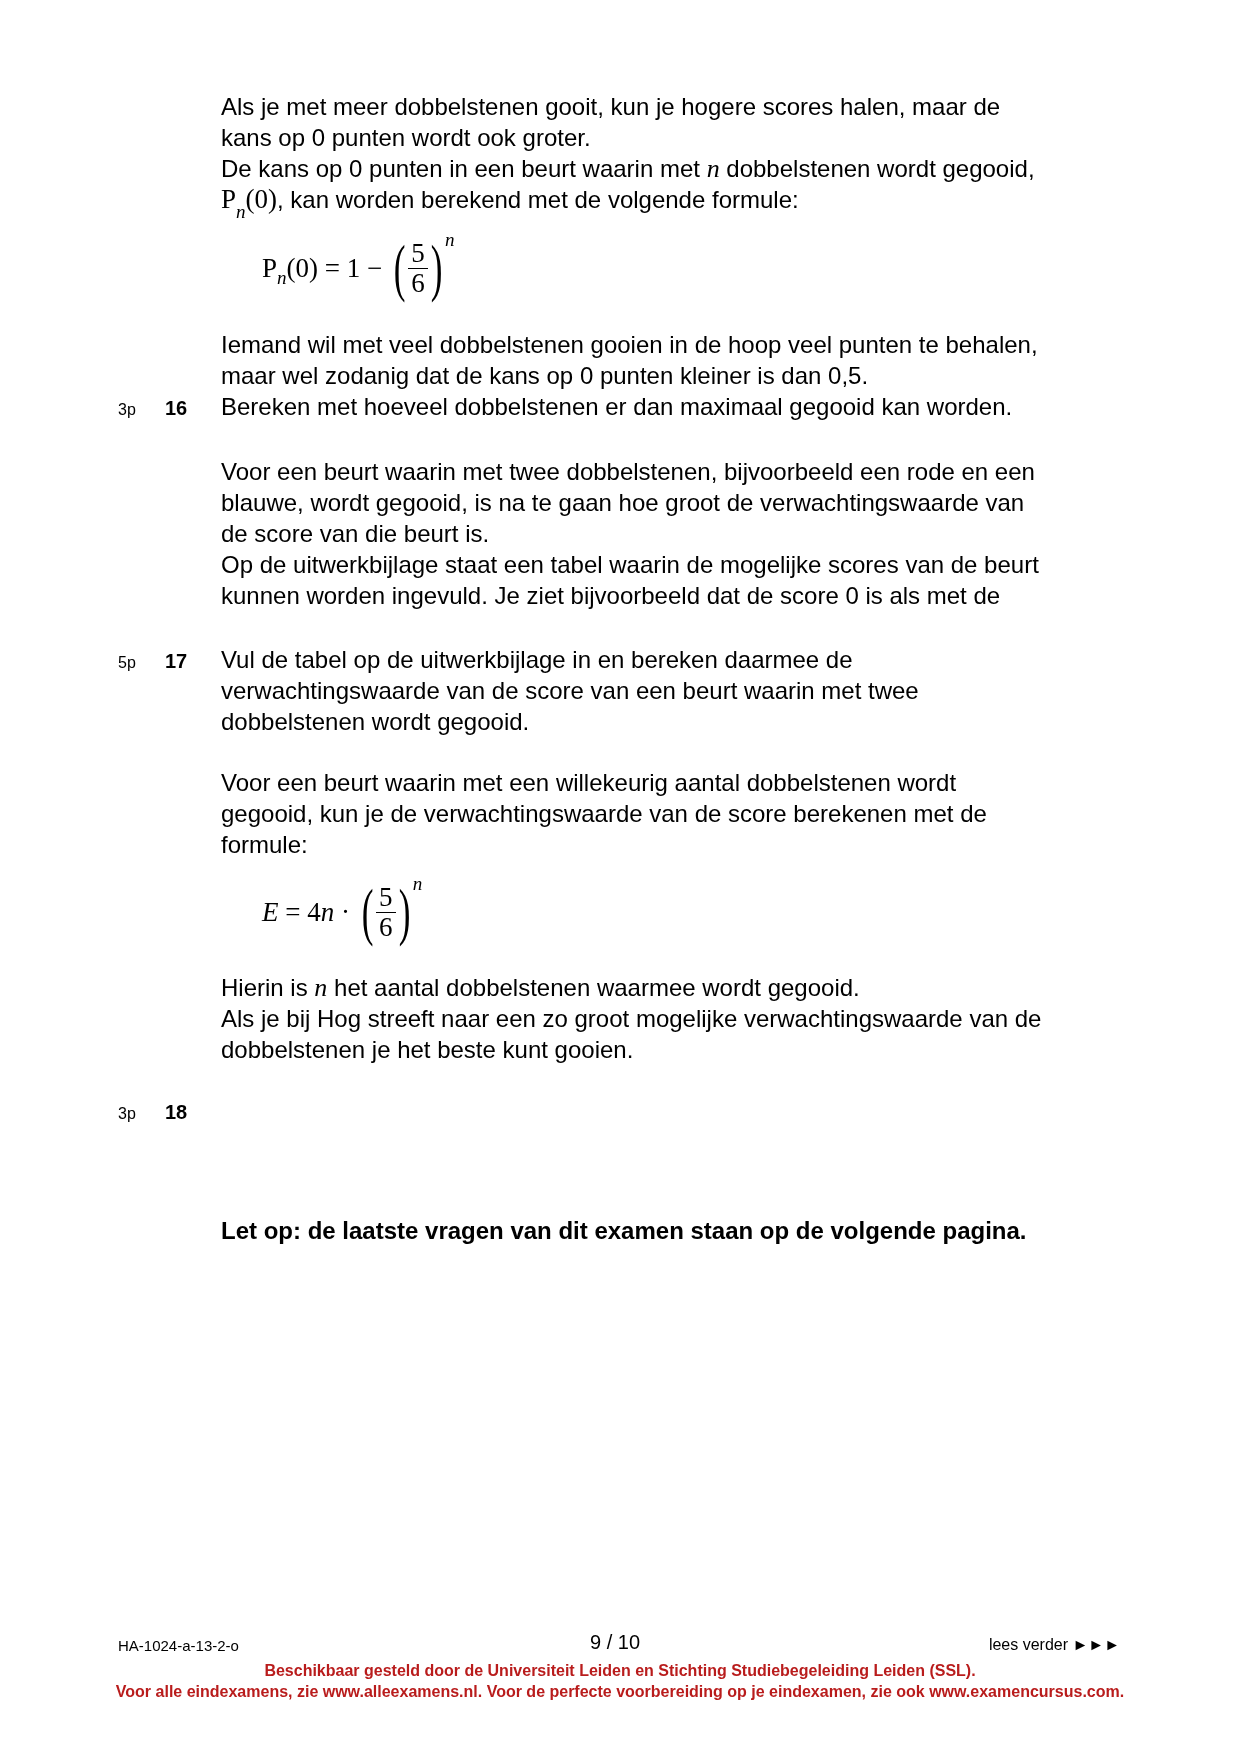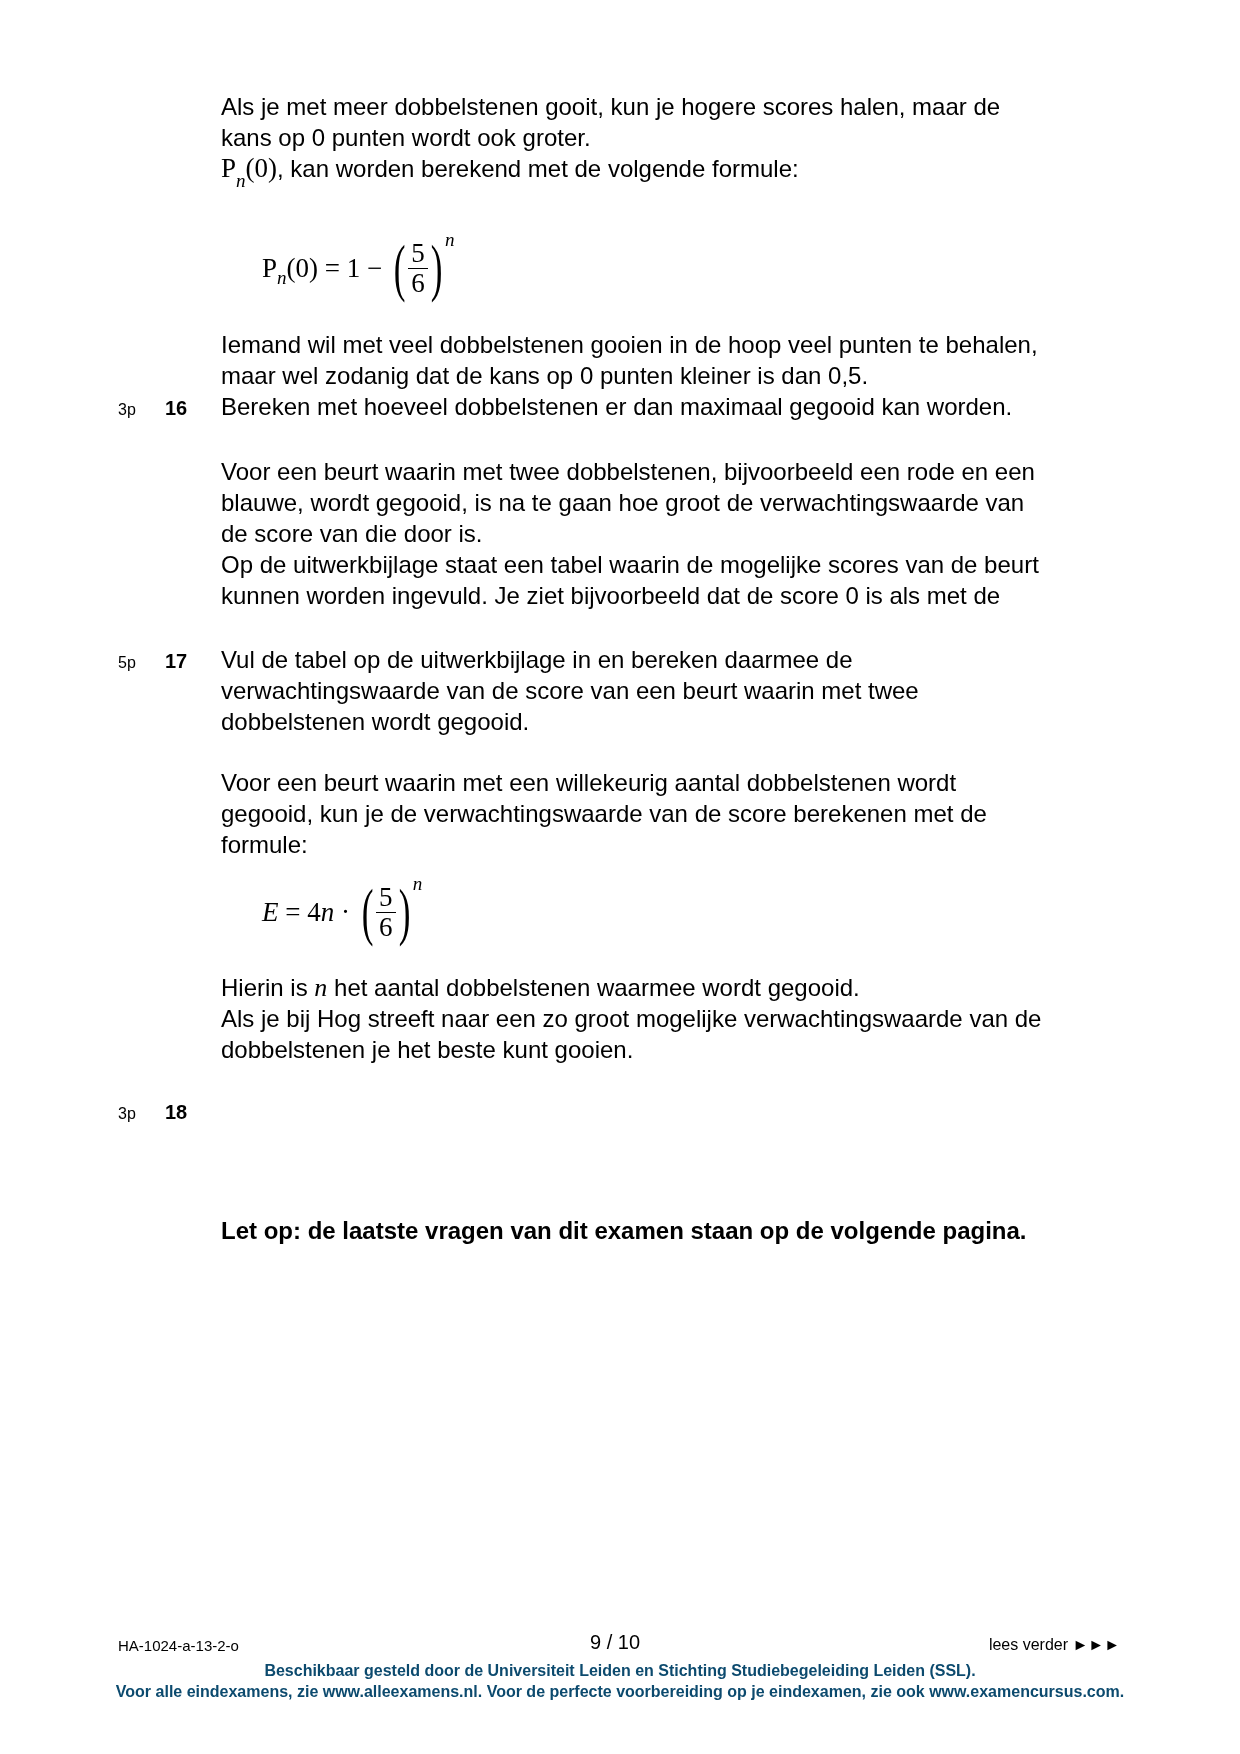--- a/index.html
+++ b/index.html
@@ -16,30 +16,31 @@
   .formula { position: absolute; display: flex; align-items: center; font-family: "Liberation Serif", serif; font-size: 27px; }
   .paren { font-size: 64px; font-weight: 100; line-height: 1; transform: scaleX(0.55); display: inline-block; }
   .frac { display: inline-flex; flex-direction: column; align-items: center; line-height: 1.05; margin: 0 -2px; }
   .frac .num { border-bottom: 1.5px solid #000; padding: 0 3px; }
   .sup { position: relative; top: -28px; font-style: italic; font-size: 19px; margin-left: -2px; }
   .sub { position: relative; top: 10px; font-style: italic; font-size: 19px; }
   .bold { font-weight: bold; }
   .footer-left { position: absolute; left: 118px; top: 1637px; font-family: "Liberation Sans", sans-serif; font-size: 15px; }
   .footer-mid { position: absolute; left: 590px; top: 1631px; font-family: "Liberation Sans", sans-serif; font-size: 20px; }
   .footer-right { position: absolute; right: 120px; top: 1636px; font-family: "Liberation Sans", sans-serif; font-size: 16px; }
-  .credit { position: absolute; left: 0; width: 1240px; text-align: center; font-family: "Liberation Sans", sans-serif; font-weight: bold; font-size: 16px; color: #0c4a6e; }
+  .credit { position: absolute; left: 0; width: 1240px; text-align: center; font-family: "Liberation Sans", sans-serif; font-weight: bold; font-size: 16px; color: #b91c1c; }
 </style>
 </head>
 <body>
 
 <div class="page">
 
   <div class="para txt" style="top:91px;">
     <p>Als je met meer dobbelstenen gooit, kun je hogere scores halen, maar de</p>
     <p>kans op 0 punten wordt ook groter.</p>
+    <p><span>De kans op 0 punten in een beurt waarin met </span><span class="ital">n</span><span> dobbelstenen wordt gegooid,</span></p>
     <p><span class="serif" style="font-size:27px;">P</span><span class="serif sub">n</span><span class="serif" style="font-size:27px;">(0)</span><span>, kan worden berekend met de volgende formule:</span></p>
   </div>
 
   <div class="formula" style="left:262px; top:236px;">
     <span>P</span>
     <span class="sub">n</span>
     <span>(0)</span>
     <span style="white-space:pre;"> = 1 − </span>
     <span class="paren">(</span>
     <span class="frac">
@@ -57,21 +58,21 @@
 
   <span class="marg pts" style="top:401px;">3p</span>
   <span class="marg qnum" style="top:397px;">16</span>
   <div class="para txt" style="top:391px;">
     <p>Bereken met hoeveel dobbelstenen er dan maximaal gegooid kan worden.</p>
   </div>
 
   <div class="para txt" style="top:456px;">
     <p>Voor een beurt waarin met twee dobbelstenen, bijvoorbeeld een rode en een</p>
     <p>blauwe, wordt gegooid, is na te gaan hoe groot de verwachtingswaarde van</p>
-    <p>de score van die door is.</p>
+    <p>de score van die beurt is.</p>
     <p>Op de uitwerkbijlage staat een tabel waarin de mogelijke scores van de beurt</p>
     <p>kunnen worden ingevuld. Je ziet bijvoorbeeld dat de score 0 is als met de</p>
   </div>
 
   <span class="marg pts" style="top:654px;">5p</span>
   <span class="marg qnum" style="top:650px;">17</span>
   <div class="para txt" style="top:767px;">
     <p>Voor een beurt waarin met een willekeurig aantal dobbelstenen wordt</p>
     <p>gegooid, kun je de verwachtingswaarde van de score berekenen met de</p>
     <p>formule:</p>

